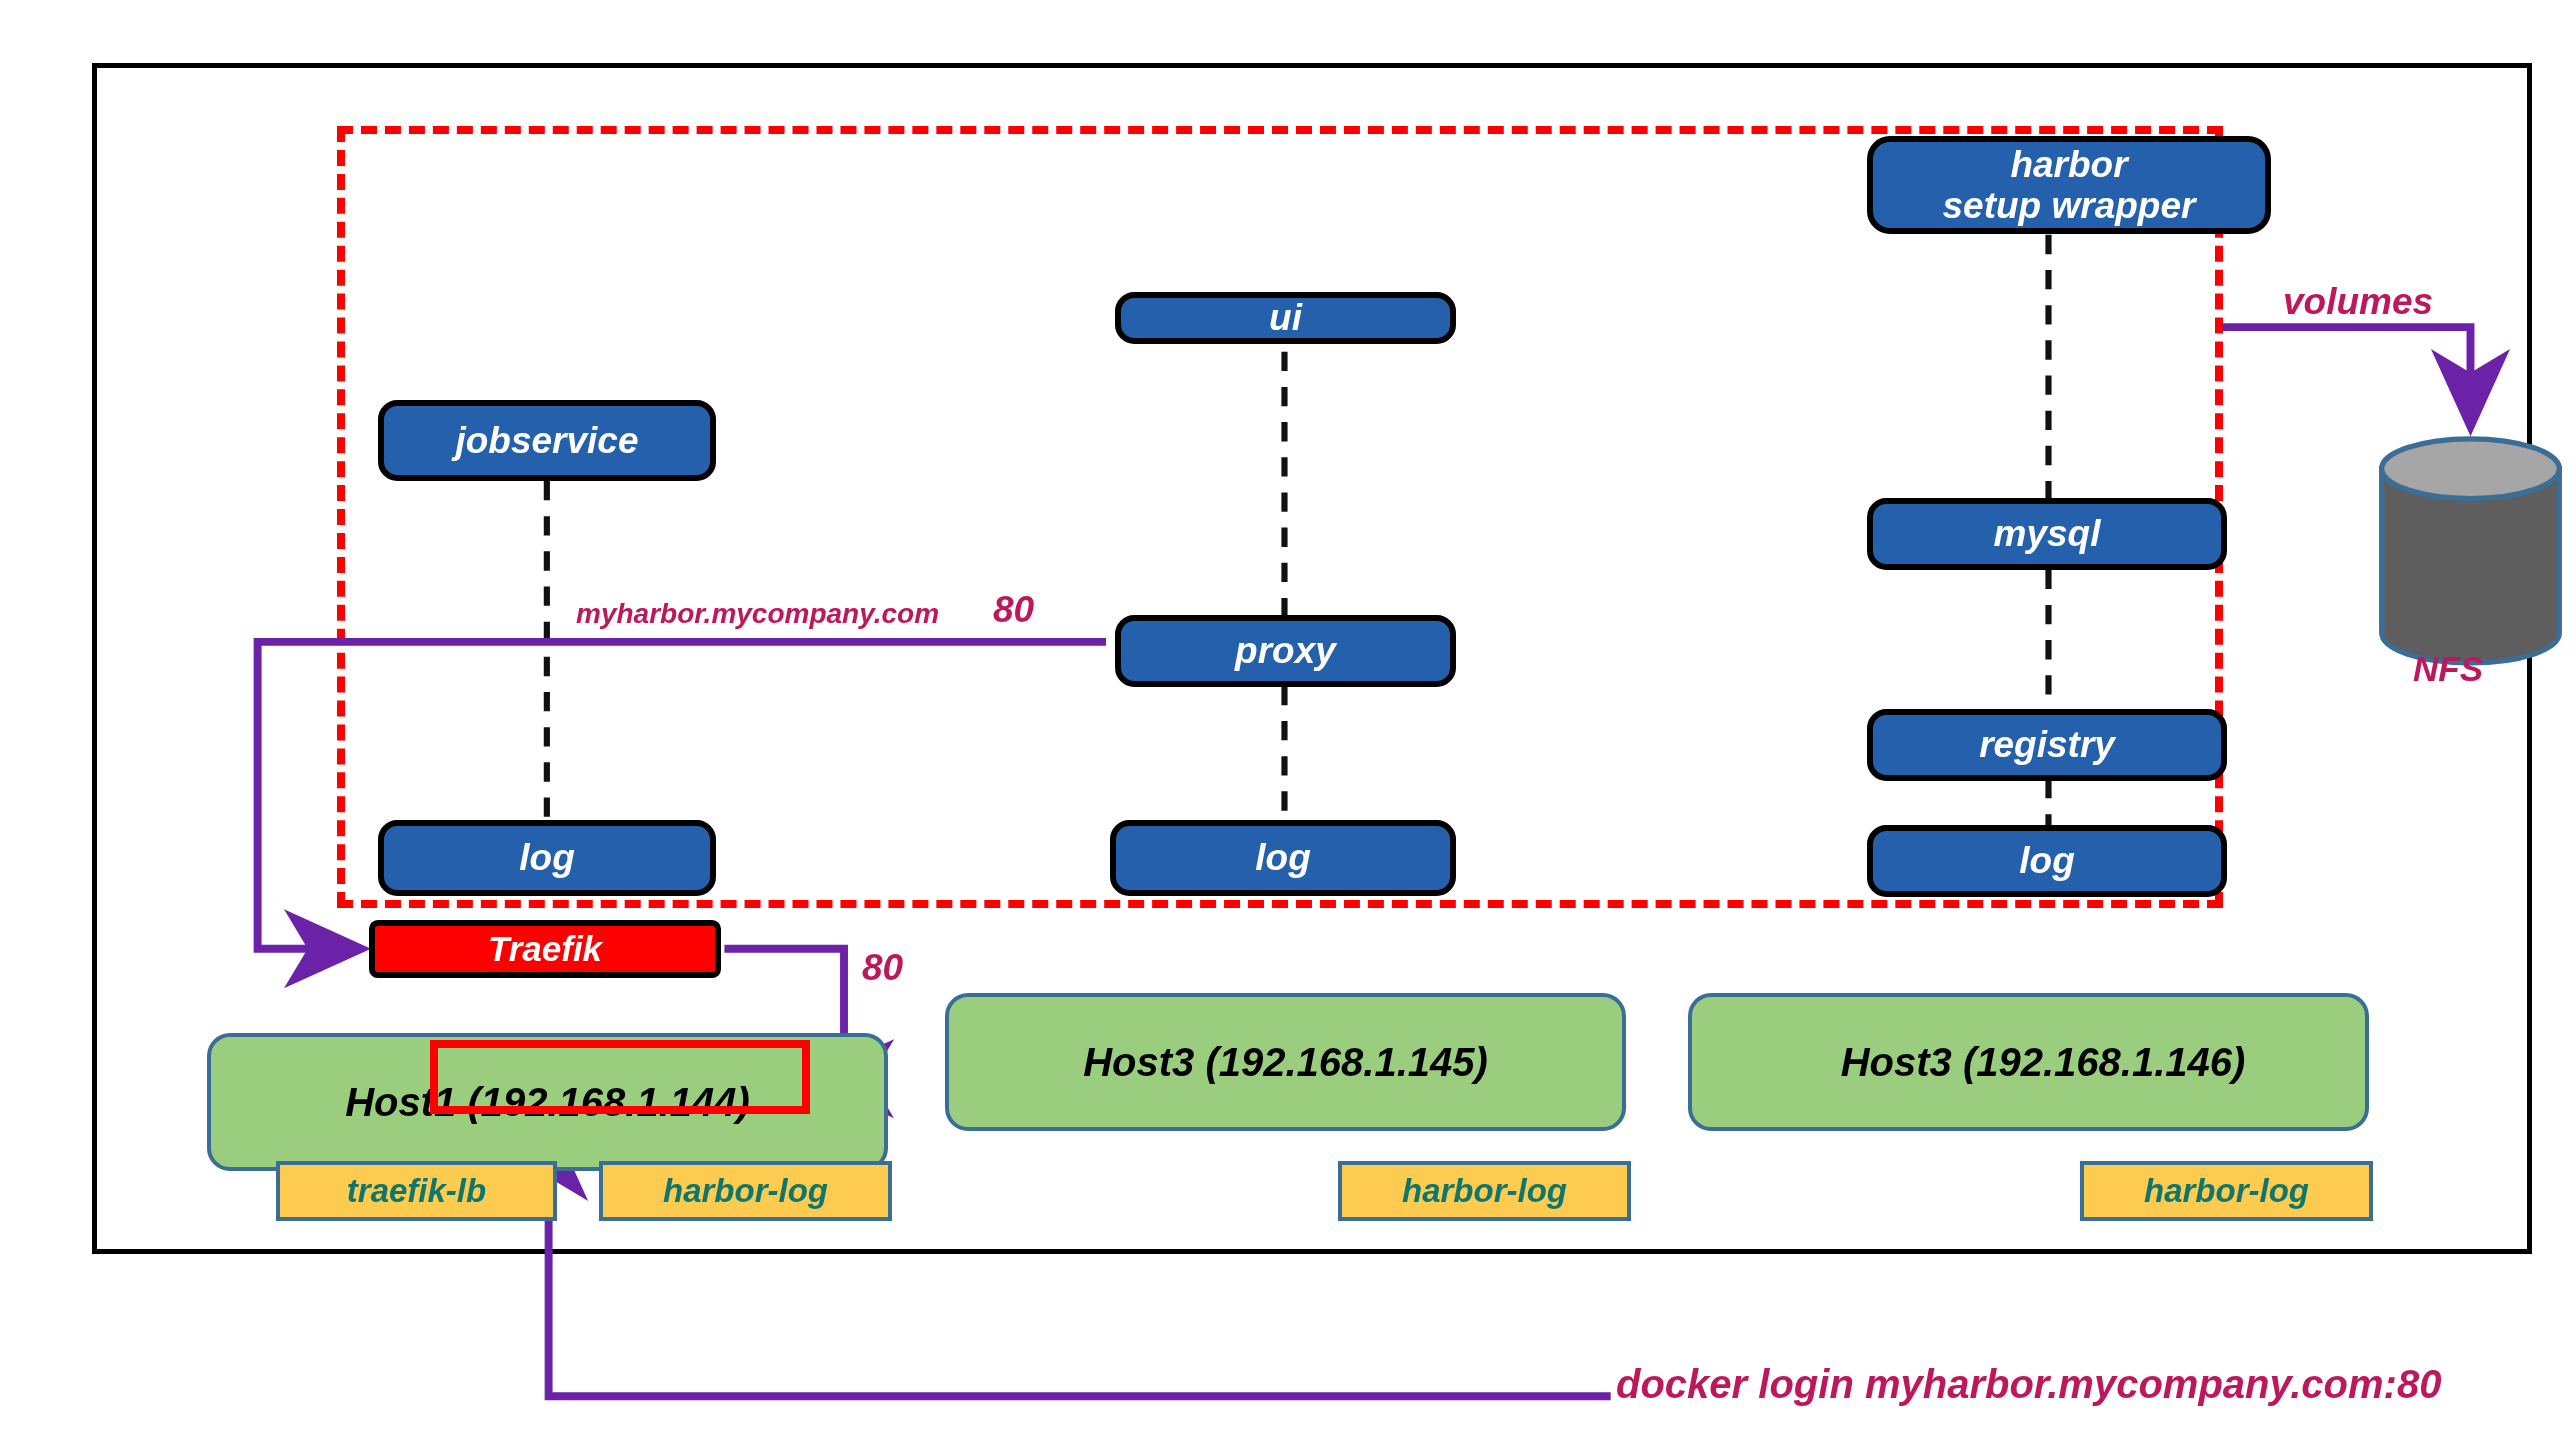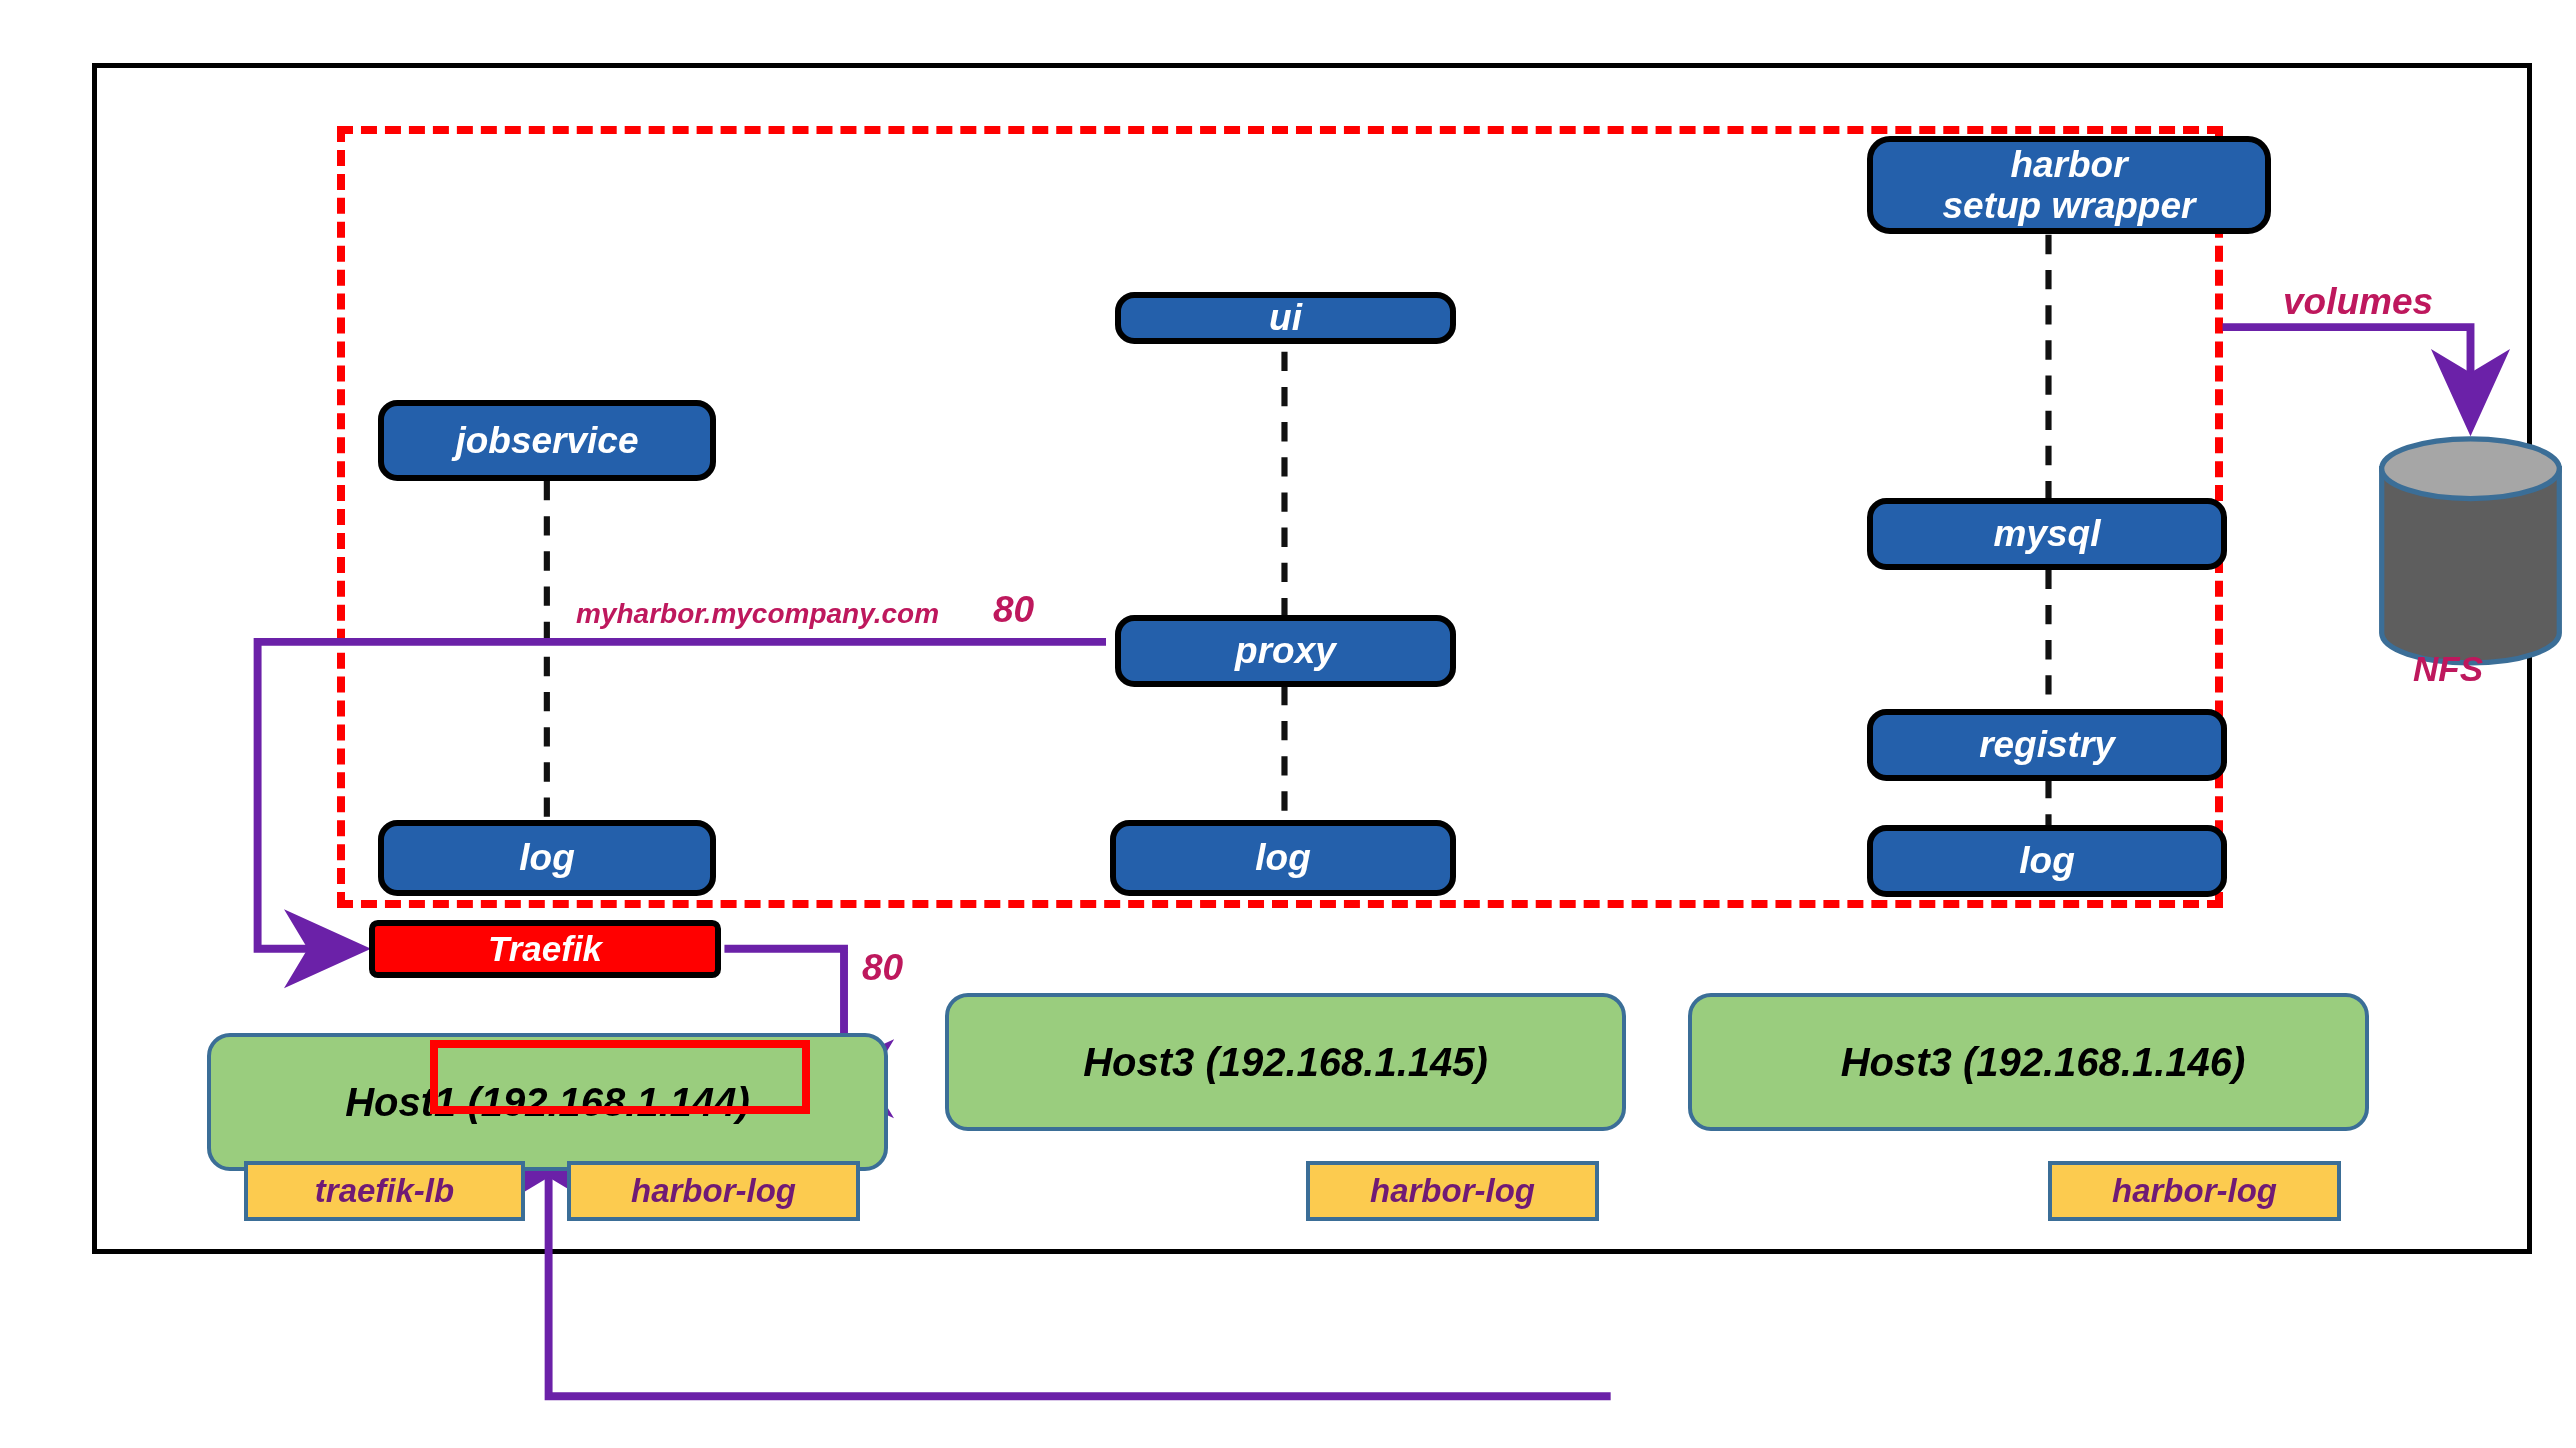--- a/index.html
+++ b/index.html
@@ -123,28 +123,29 @@
     border: 8.8px solid #ff0000;
     box-sizing: border-box;
     background: transparent;
   }
 
   
   .tag {
     background: #FCCB4F;
     border: 4.4px solid #3B6E97;
     box-sizing: border-box;
-    color: #701a75;
+    color: #0f766e;
     font-size: 33px;
     font-weight: bold;
     font-style: italic;
     display: flex;
     align-items: center;
     justify-content: center;
     white-space: nowrap;
+    margin-left: 32px;
   }
 
   
   .lbl {
     color: #be185d;
     font-weight: bold;
     font-style: italic;
     white-space: nowrap;
   }
   #label-domain { left: 576px; top: 598px; font-size: 28px; }
@@ -219,15 +220,16 @@
   <div class="abs tag" style="left:244px; top:1161px; width:281px; height:60px;">traefik-lb</div>
   <div class="abs tag" style="left:567px; top:1161px; width:293px; height:60px;">harbor-log</div>
   <div class="abs tag" style="left:1306px; top:1161px; width:293px; height:60px;">harbor-log</div>
   <div class="abs tag" style="left:2048px; top:1161px; width:293px; height:60px;">harbor-log</div>
 
   <div class="abs lbl" id="label-domain">myharbor.mycompany.com</div>
   <div class="abs lbl" id="label-port-proxy">80</div>
   <div class="abs lbl" id="label-port-traefik">80</div>
   <div class="abs lbl" id="label-volumes">volumes</div>
   <div class="abs lbl" id="label-nfs">NFS</div>
+  <div class="abs lbl" id="label-docker-login">docker login myharbor.mycompany.com:80</div>
 
 </div>
 
 
 </body></html>

